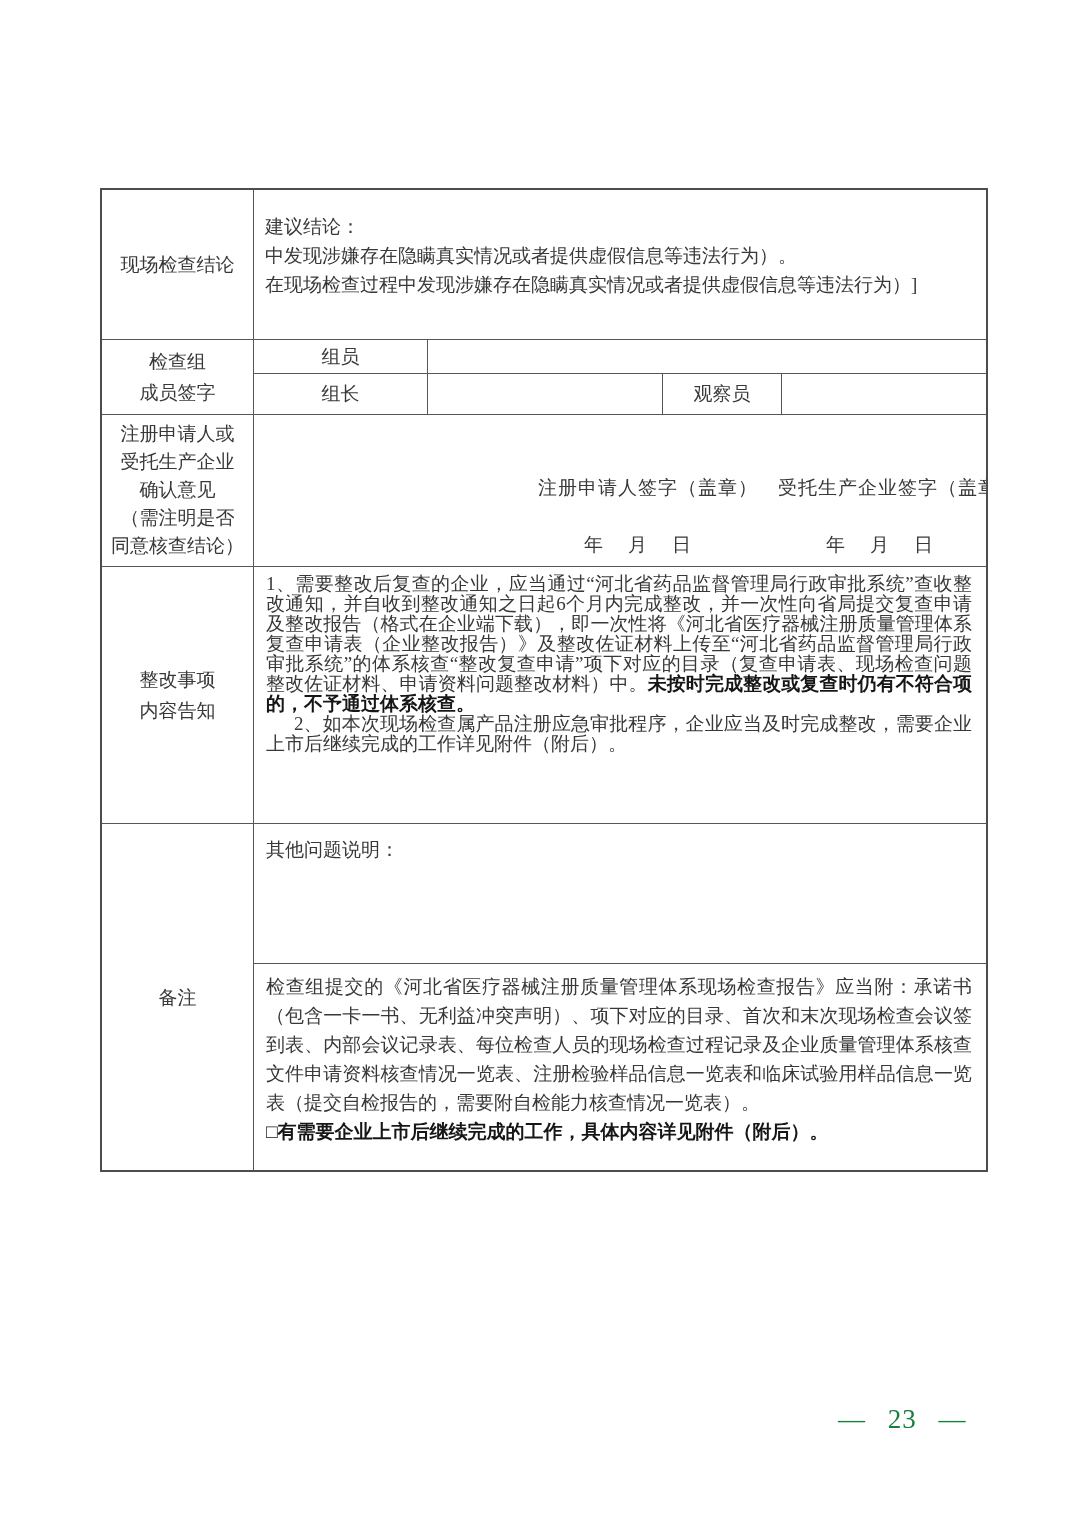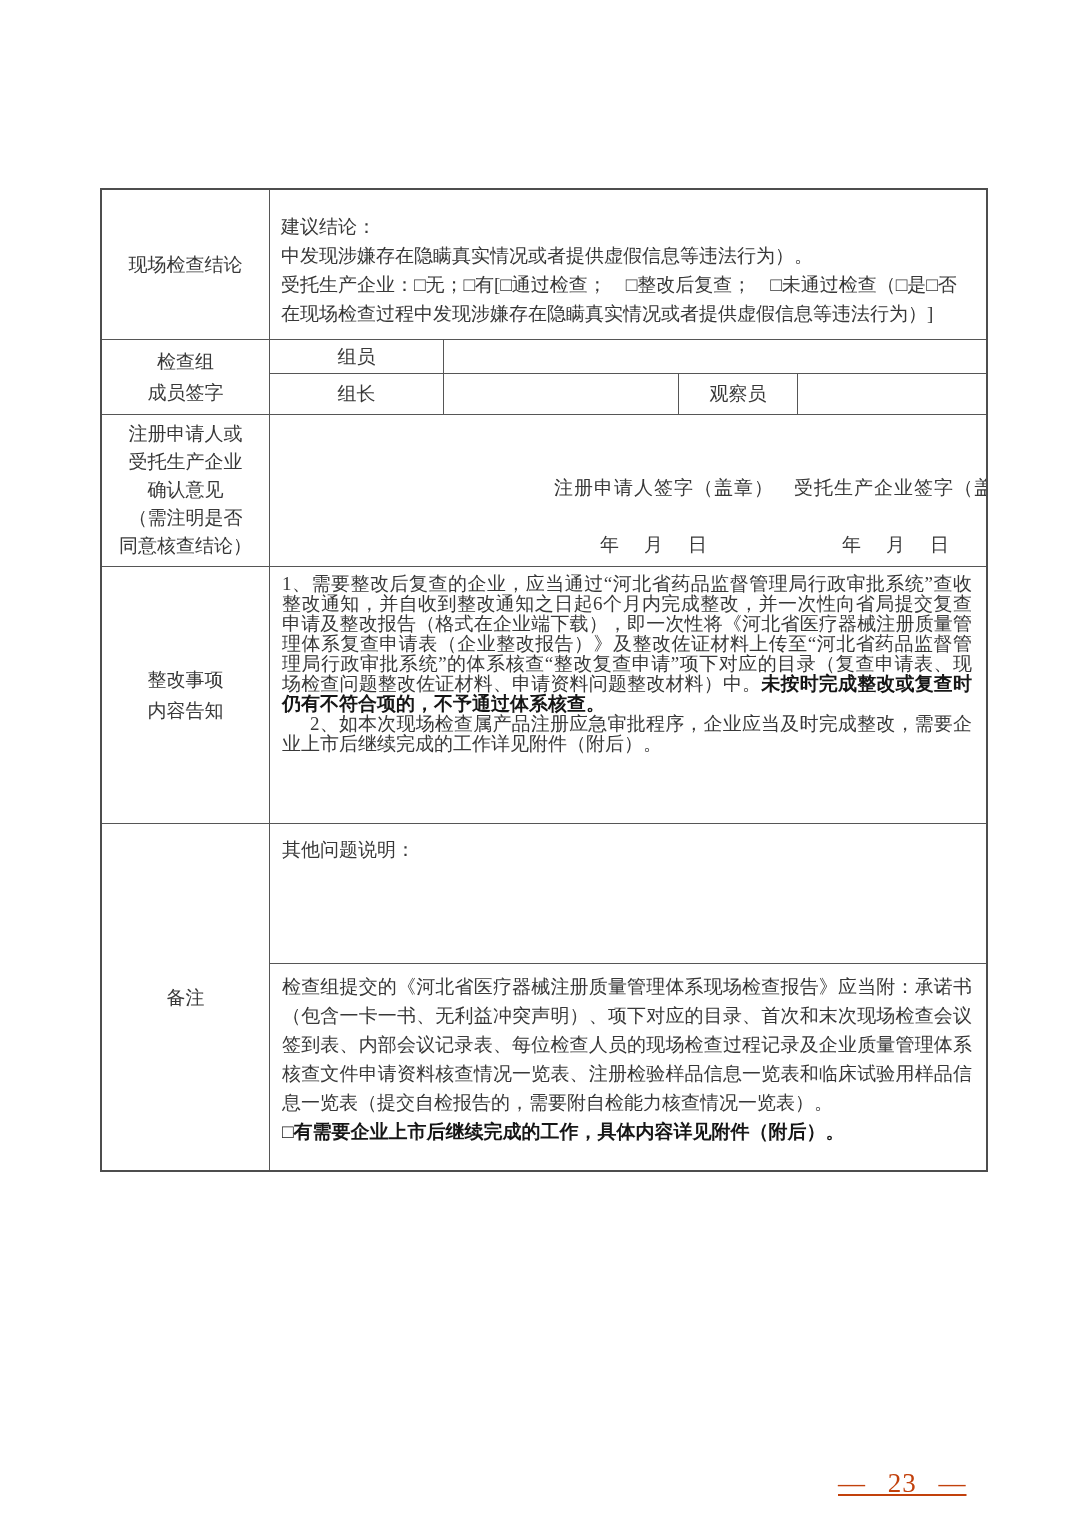--- a/index.html
+++ b/index.html
@@ -16,21 +16,21 @@
   .tbl {
     position: absolute;
     left: 100px;
     top: 188px;
     width: 888px;
     border: 2px solid #4d4d4d;
   }
   .tr { display: flex; border-bottom: 1px solid #565656; }
   .tr:last-child { border-bottom: none; }
   .hc {
-    width: 168px;
+    width: 152px;
     flex: none;
     border-right: 1px solid #565656;
     display: flex;
     flex-direction: column;
     align-items: center;
     justify-content: center;
     text-align: center;
     font-size: 19px;
     line-height: 31px;
   }
@@ -77,43 +77,41 @@
 
   .b {
     font-family: "Liberation Sans", "DejaVu Sans", sans-serif;
     font-weight: 700;
     color: #161616;
   }
 
   .footer {
     position: absolute;
     left: 838px;
-    top: 1468px;
+    top: 1404px;
     font-size: 27px;
-    color: #c2410c;
+    color: #15803d;
     word-spacing: 14px;
     letter-spacing: 1px;
     white-space: nowrap;
-    text-decoration: underline;
   }
 </style>
 </head>
 <body>
 
 <div class="page">
   <div class="tbl">
 
     <div class="tr r1">
       <div class="hc">
         <div>现场检查结论</div>
       </div>
       <div class="cc conclusion">
         <div>建议结论：</div>
         <div>中发现涉嫌存在隐瞒真实情况或者提供虚假信息等违法行为）。</div>
-        <div>受托生产企业：□无；□有[□通过检查；　□整改后复查；　□未通过检查（□是□否</div>
         <div>在现场检查过程中发现涉嫌存在隐瞒真实情况或者提供虚假信息等违法行为）]</div>
       </div>
     </div>
 
     <div class="tr r2">
       <div class="hc">
         <div>检查组</div>
         <div>成员签字</div>
       </div>
       <div class="cc sig">

